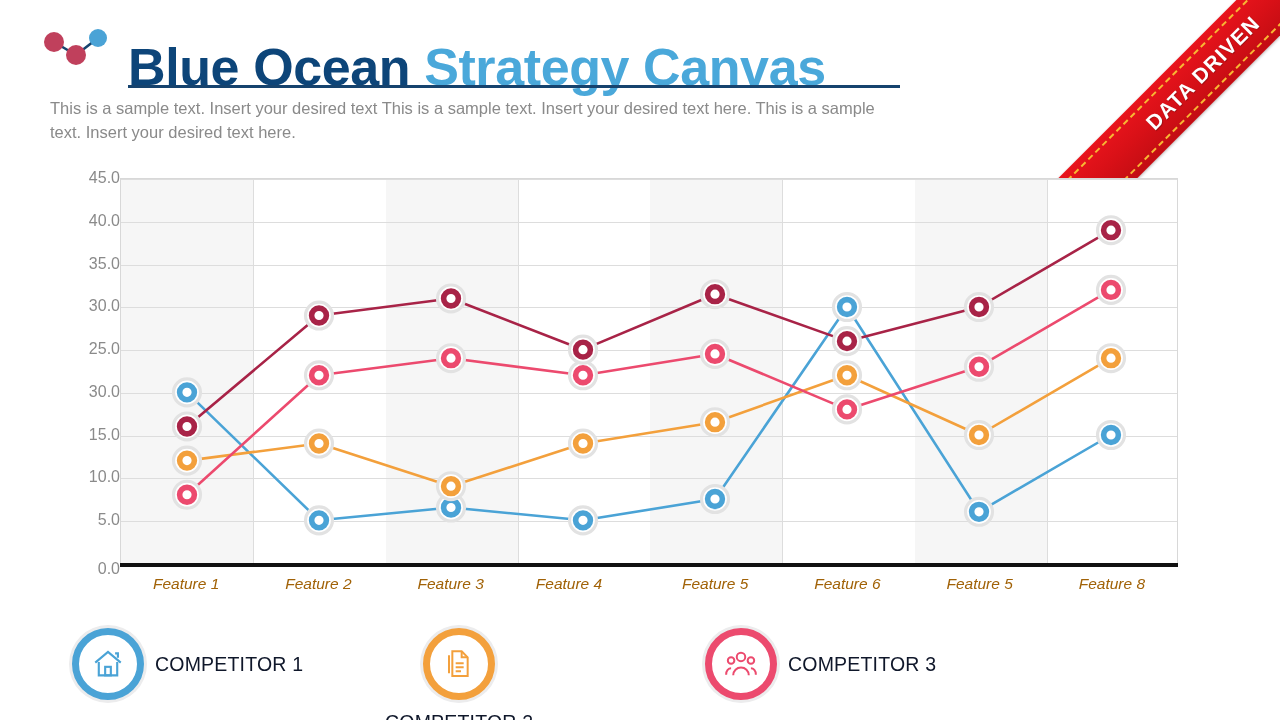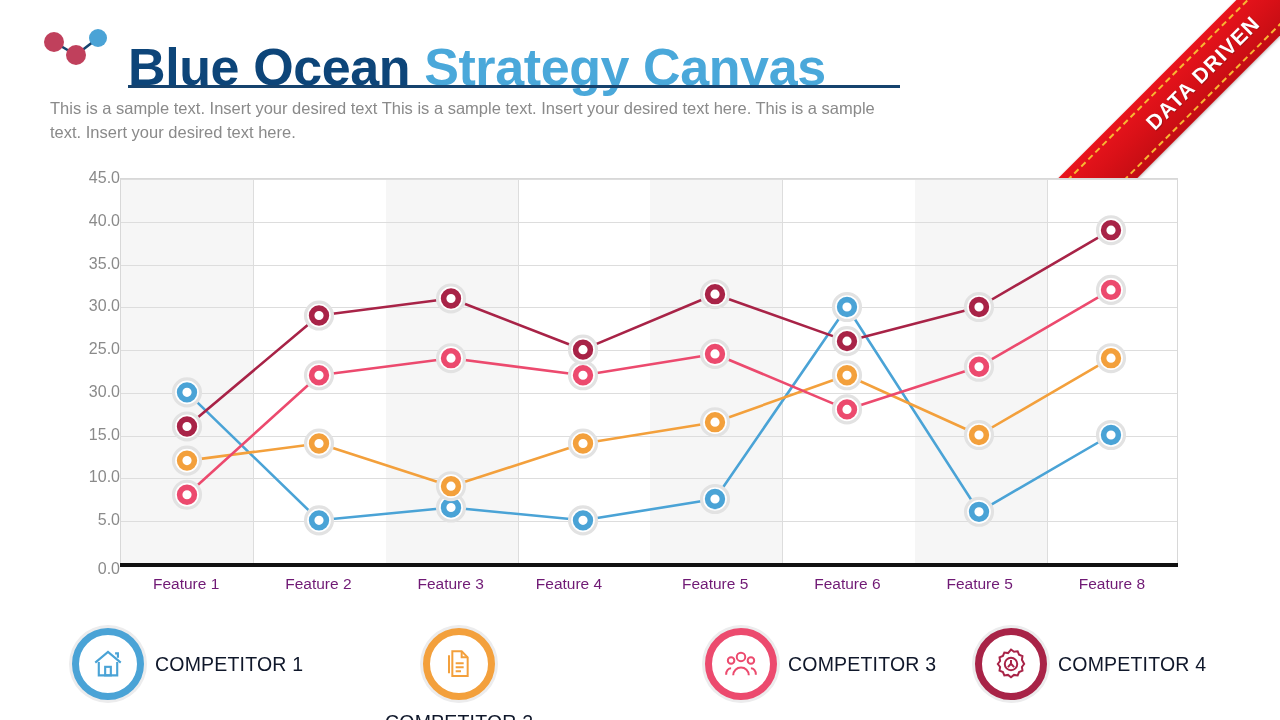--- a/index.html
+++ b/index.html
@@ -55,21 +55,21 @@
     position: absolute; left: 120px; top: 8px; width: 1058px; height: 385px;
     background: #ffffff;
     border-left: 1px solid #d8d8d8; border-top: 1px solid #d8d8d8; border-right: 1px solid #d8d8d8;
   }
   .band { position: absolute; top: 0; bottom: 0; background: #f6f6f6; }
   .hline { position: absolute; left: 0; right: 0; height: 1px; background: #dddddd; }
   .vline { position: absolute; top: 0; bottom: 0; width: 1px; background: #dddddd; }
   .axis-base { position: absolute; left: 120px; top: 393px; width: 1058px; height: 4px; background: #111111; }
   svg.lines { position: absolute; left: 0; top: 0; width: 100%; height: 100%; overflow: visible; }
   .xlabels { position: absolute; left: 120px; top: 405px; width: 1058px; height: 30px; }
-  .xlabel { position: absolute; font-size: 15.5px; color: #701a75; transform: translateX(-50%); white-space: nowrap; }
+  .xlabel { position: absolute; font-size: 15.5px; color: #a16207; transform: translateX(-50%); white-space: nowrap; font-style: italic; }
 
   
   .legend { position: absolute; left: 0; top: 628px; width: 1280px; height: 80px; }
   .legend-item { position: absolute; display: flex; align-items: center; gap: 11px; }
   .legend-badge {
     width: 72px; height: 72px; border-radius: 50%;
     display: flex; align-items: center; justify-content: center;
     background: #ffffff; box-shadow: 0 0 0 3px #ececed;
   }
   .legend-label { font-size: 19.5px; color: #0f172a; white-space: nowrap; letter-spacing: .2px; }
@@ -315,25 +315,15 @@
             <circle cx="12" cy="7" r="3"></circle>
             <path d="M6.5 20c0-3.3 2.5-5.5 5.5-5.5s5.5 2.2 5.5 5.5"></path>
             <circle cx="5" cy="9.5" r="2.3"></circle>
             <path d="M1.5 19.5c0-2.8 1.7-4.5 3.5-4.5"></path>
             <circle cx="19" cy="9.5" r="2.3"></circle>
             <path d="M22.5 19.5c0-2.8-1.7-4.5-3.5-4.5"></path>
           </svg>
         </div>
         <span class="legend-label">COMPETITOR 3</span>
       </div>
-      <div class="legend-item" style="left: 975px;">
-        <div class="legend-badge" style="border: 7px solid rgb(168, 35, 71);">
-          <svg width="34" height="34" viewBox="0 0 24 24" fill="none" stroke="#a82347" stroke-width="1.4">
-            <path d="M12 1.8l2.1 1.6 2.6-.4 1 2.4 2.4 1-.4 2.6L21.3 12l-1.6 2.1.4 2.6-2.4 1-1 2.4-2.6-.4L12 21.3l-2.1-1.6-2.6.4-1-2.4-2.4-1 .4-2.6L2.7 12l1.6-2.1-.4-2.6 2.4-1 1-2.4 2.6.4z"></path>
-            <circle cx="12" cy="12" r="4.4"></circle>
-            <path d="M12 9.2v2.6M12 11.8l-2.2 2.4M12 11.8l2.2 2.4"></path>
-          </svg>
-        </div>
-        <span class="legend-label">COMPETITOR 4</span>
-      </div>
     </div>
 
 </div>
 
 </body></html>

